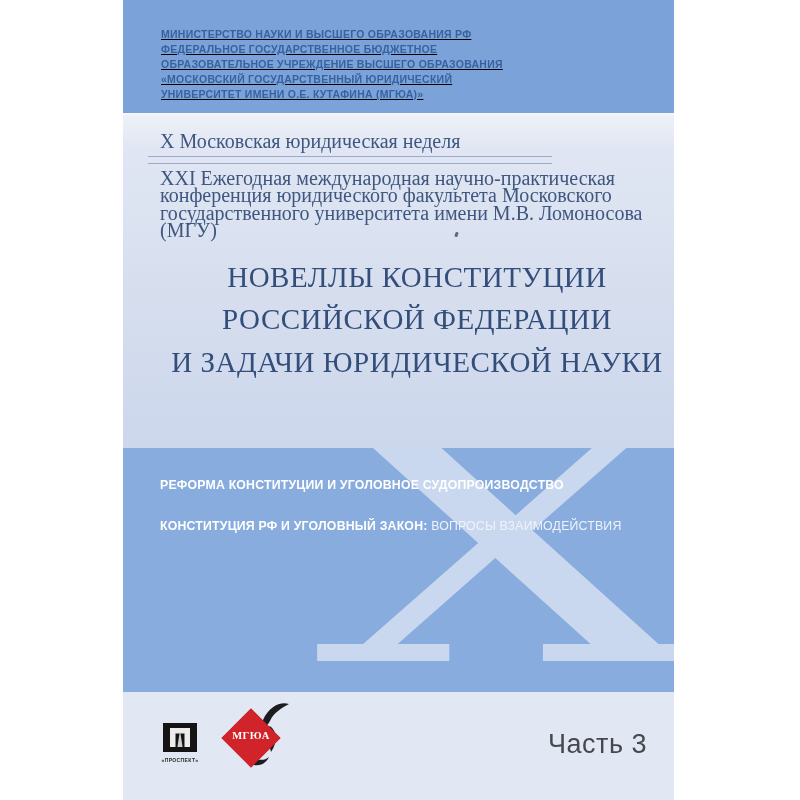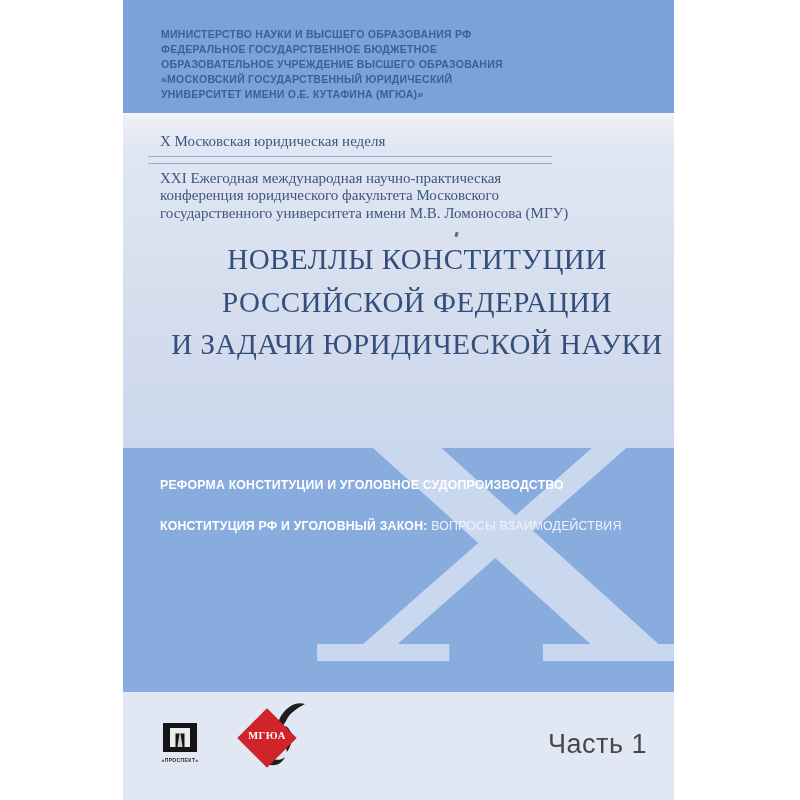--- a/index.html
+++ b/index.html
@@ -2,35 +2,35 @@
 <html><head>
 <meta charset="utf-8">
 <style>
   html,body{margin:0;padding:0;}
   .page{position:relative;width:800px;height:800px;background:#ffffff;overflow:hidden;
         font-family:"Liberation Sans",sans-serif;}
   .cover{position:absolute;left:123px;top:0;width:551px;height:800px;background:#e2e7f4;}
 
   
   .band-top{position:relative;width:100%;height:113px;background:#7ba3d9;box-sizing:border-box;
-            padding:27px 30px 0 38px;}
+            padding:27px 30px 0 38px;text-decoration:underline;}
   .band-mid{position:relative;width:100%;height:335px;box-sizing:border-box;
             background:linear-gradient(180deg,#eef1f8 0%,#e0e6f3 10%,#d6deee 55%,#ccd7ec 100%);
             border-top:2px solid #f3f6fb;padding-top:18px;}
   .band-topics{position:relative;width:100%;height:244px;background:#88acdd;box-sizing:border-box;
                padding:14px 28px 0 37px;overflow:hidden;}
   .band-bottom{position:relative;width:100%;height:108px;background:#e2e7f4;}
 
   
   .header-text{color:#38619f;font-size:10.5px;font-weight:700;line-height:15px;
                letter-spacing:0.25px;white-space:pre-line;}
 
   
   .event{margin-left:37px;margin-right:22px;color:#3f567f;
-         font-family:"Liberation Serif",serif;font-size:15px;line-height:17.5px;
+         font-family:"Liberation Serif",serif;font-size:20px;line-height:17.5px;
          white-space:pre-line;}
   .rule{height:1px;background:#9dabc6;width:404px;margin:5px 0 6px 25px;}
 
   
   .book-title{margin:16px 0 0 37px;color:#344e7b;font-family:"Liberation Serif",serif;
               font-size:29px;line-height:42.5px;letter-spacing:0.5px;white-space:pre-line;text-align:center;}
 
   
   .watermark{position:absolute;right:-30px;top:-66px;z-index:0;
              font-family:"DejaVu Serif",serif;font-size:330px;line-height:330px;
@@ -38,21 +38,21 @@
              user-select:none;}
   .topic{position:relative;z-index:1;margin-bottom:10.5px;color:#ffffff;
          font-size:12.3px;font-weight:700;line-height:15.5px;letter-spacing:0.2px;
          white-space:pre-line;}
   .topic .light{font-weight:400;color:#eef3fb;}
 
   
   .prospekt-logo{position:absolute;left:37px;top:31px;width:40px;text-align:center;}
   .prospekt-label{display:block;margin-top:1px;font-size:5px;letter-spacing:0.4px;
                   color:#2a2a2a;font-weight:700;}
-  .mgua-logo{position:absolute;left:112px;top:10px;width:76px;height:76px;}
+  .mgua-logo{position:absolute;left:96px;top:10px;width:76px;height:76px;}
   .mgua-diamond{position:absolute;left:11px;top:15px;width:42px;height:42px;
                 background:#d0232a;transform:rotate(45deg);
                 box-shadow:0 0 1px #8c1418 inset;}
   .mgua-label{position:absolute;left:0;top:28px;width:64px;text-align:center;
               color:#ffffff;font-family:"Liberation Serif",serif;font-weight:700;
               font-size:10.5px;letter-spacing:0.5px;}
   .quill{position:absolute;left:0;top:0;}
   .part-label{position:absolute;right:27px;top:37px;color:#45494e;
               font-size:27px;letter-spacing:0.5px;}
 
@@ -111,17 +111,17 @@
       <div class="mgua-logo">
         <svg class="quill" width="76" height="76" viewBox="0 0 76 76">
           <path d="M44 18 C50 4 62 -1 70 2 C63 6 55 10 51 19 C48 24 46 26 43 28 Z" fill="#1d1d1f"></path>
           <path d="M51 24 C58 29 59 40 52 50 C50 42 48 33 46 29 Z" fill="#1d1d1f"></path>
           <path d="M30 52 C36 58 44 60 50 55 C46 64 35 66 28 59 Z" fill="#1d1d1f"></path>
         </svg>
         <div class="mgua-diamond"></div>
         <span class="mgua-label">МГЮА</span>
       </div>
 
-      <div class="part-label">Часть 1</div>
+      <div class="part-label">Часть 3</div>
     </div>
 
   </div>
 </div>
 
 </body></html>

